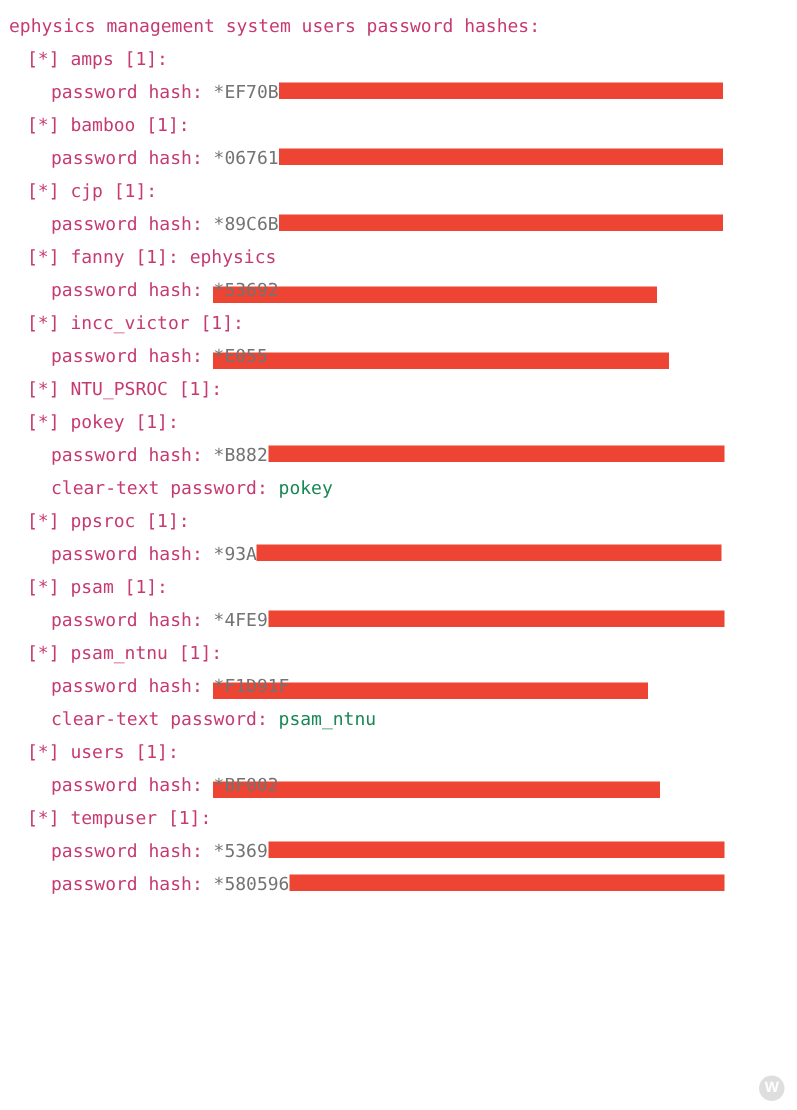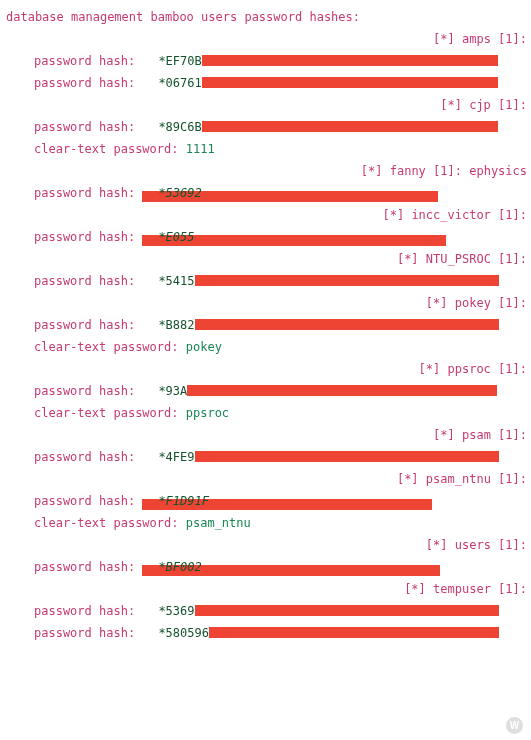--- a/index.html
+++ b/index.html
@@ -16,47 +16,46 @@
   }
   .wrap {
     padding: 6px 4px 0 6px;
     white-space: nowrap;
     position: relative;
   }
   .row {
     height: 22px;
     position: relative;
   }
-  .indent1 { padding-left: 12px; text-align: right; }
+  .indent1 { padding-left: 12px; }
   .indent2 { padding-left: 28px; }
   .key, .label { color: #c63a72; }
   .bracket { color: #c63a72; }
   .value-ok { color: #198754; }
-  .hash-prefix { color: #14532d; margin-left: 16px; }
+  .hash-prefix { color: #737373; }
   .redact {
     display: inline-block;
     background: #ee4433;
     height: 11px;
     vertical-align: middle;
     margin-left: 0;
     position: relative;
     top: -1px;
   }
   .overlap {
     position: relative;
   }
   .overlap .redact {
     position: absolute;
     left: 0;
     top: 5px;
   }
   .overlap .ov-text {
     position: relative;
     z-index: 1;
-    font-style: italic;
   }
   .watermark {
     position: absolute;
     right: 8px;
     bottom: 6px;
     display: flex;
     align-items: center;
     column-gap: 4px;
     color: #b8b8b8;
     font-family: sans-serif;
@@ -73,39 +72,37 @@
     align-items: center;
     justify-content: center;
     font-size: 10px;
     font-weight: 700;
   }
 </style>
 </head>
 <body>
 
 <div class="wrap" id="root">
-    <div class="row "><span class="label">database management bamboo users password hashes:</span></div>
+    <div class="row "><span class="label">ephysics management system users password hashes:</span></div>
     <div class="row indent1"><span class="bracket">[*]</span> <span>amps</span> <span class="bracket">[1]:</span></div>
     <div class="row indent2"><span class="label">password hash:</span> <span class="hash-prefix">*EF70B</span><span class="redact" style="width:296px"></span></div>
+    <div class="row indent1"><span class="bracket">[*]</span> <span>bamboo</span> <span class="bracket">[1]:</span></div>
     <div class="row indent2"><span class="label">password hash:</span> <span class="hash-prefix">*06761</span><span class="redact" style="width:296px"></span></div>
     <div class="row indent1"><span class="bracket">[*]</span> <span>cjp</span> <span class="bracket">[1]:</span></div>
     <div class="row indent2"><span class="label">password hash:</span> <span class="hash-prefix">*89C6B</span><span class="redact" style="width:296px"></span></div>
-    <div class="row indent2"><span class="label">clear-text password:</span> <span class="value-ok">1111</span></div>
     <div class="row indent1"><span class="bracket">[*]</span> <span>fanny</span> <span class="bracket">[1]:</span> <span>ephysics</span></div>
     <div class="row indent2"><span class="label">password hash:</span> <span class="overlap"><span class="ov-text hash-prefix">*53692</span><span class="redact" style="width:296px"></span></span></div>
     <div class="row indent1"><span class="bracket">[*]</span> <span>incc_victor</span> <span class="bracket">[1]:</span></div>
     <div class="row indent2"><span class="label">password hash:</span> <span class="overlap"><span class="ov-text hash-prefix">*E055</span><span class="redact" style="width:304px"></span></span></div>
     <div class="row indent1"><span class="bracket">[*]</span> <span>NTU_PSROC</span> <span class="bracket">[1]:</span></div>
-    <div class="row indent2"><span class="label">password hash:</span> <span class="hash-prefix">*5415</span><span class="redact" style="width:304px"></span></div>
     <div class="row indent1"><span class="bracket">[*]</span> <span>pokey</span> <span class="bracket">[1]:</span></div>
     <div class="row indent2"><span class="label">password hash:</span> <span class="hash-prefix">*B882</span><span class="redact" style="width:304px"></span></div>
     <div class="row indent2"><span class="label">clear-text password:</span> <span class="value-ok">pokey</span></div>
     <div class="row indent1"><span class="bracket">[*]</span> <span>ppsroc</span> <span class="bracket">[1]:</span></div>
     <div class="row indent2"><span class="label">password hash:</span> <span class="hash-prefix">*93A</span><span class="redact" style="width:310px"></span></div>
-    <div class="row indent2"><span class="label">clear-text password:</span> <span class="value-ok">ppsroc</span></div>
     <div class="row indent1"><span class="bracket">[*]</span> <span>psam</span> <span class="bracket">[1]:</span></div>
     <div class="row indent2"><span class="label">password hash:</span> <span class="hash-prefix">*4FE9</span><span class="redact" style="width:304px"></span></div>
     <div class="row indent1"><span class="bracket">[*]</span> <span>psam_ntnu</span> <span class="bracket">[1]:</span></div>
     <div class="row indent2"><span class="label">password hash:</span> <span class="overlap"><span class="ov-text hash-prefix">*F1D91F</span><span class="redact" style="width:290px"></span></span></div>
     <div class="row indent2"><span class="label">clear-text password:</span> <span class="value-ok">psam_ntnu</span></div>
     <div class="row indent1"><span class="bracket">[*]</span> <span>users</span> <span class="bracket">[1]:</span></div>
     <div class="row indent2"><span class="label">password hash:</span> <span class="overlap"><span class="ov-text hash-prefix">*BF002</span><span class="redact" style="width:298px"></span></span></div>
     <div class="row indent1"><span class="bracket">[*]</span> <span>tempuser</span> <span class="bracket">[1]:</span></div>
     <div class="row indent2"><span class="label">password hash:</span> <span class="hash-prefix">*5369</span><span class="redact" style="width:304px"></span></div>
     <div class="row indent2"><span class="label">password hash:</span> <span class="hash-prefix">*580596</span><span class="redact" style="width:290px"></span></div>

